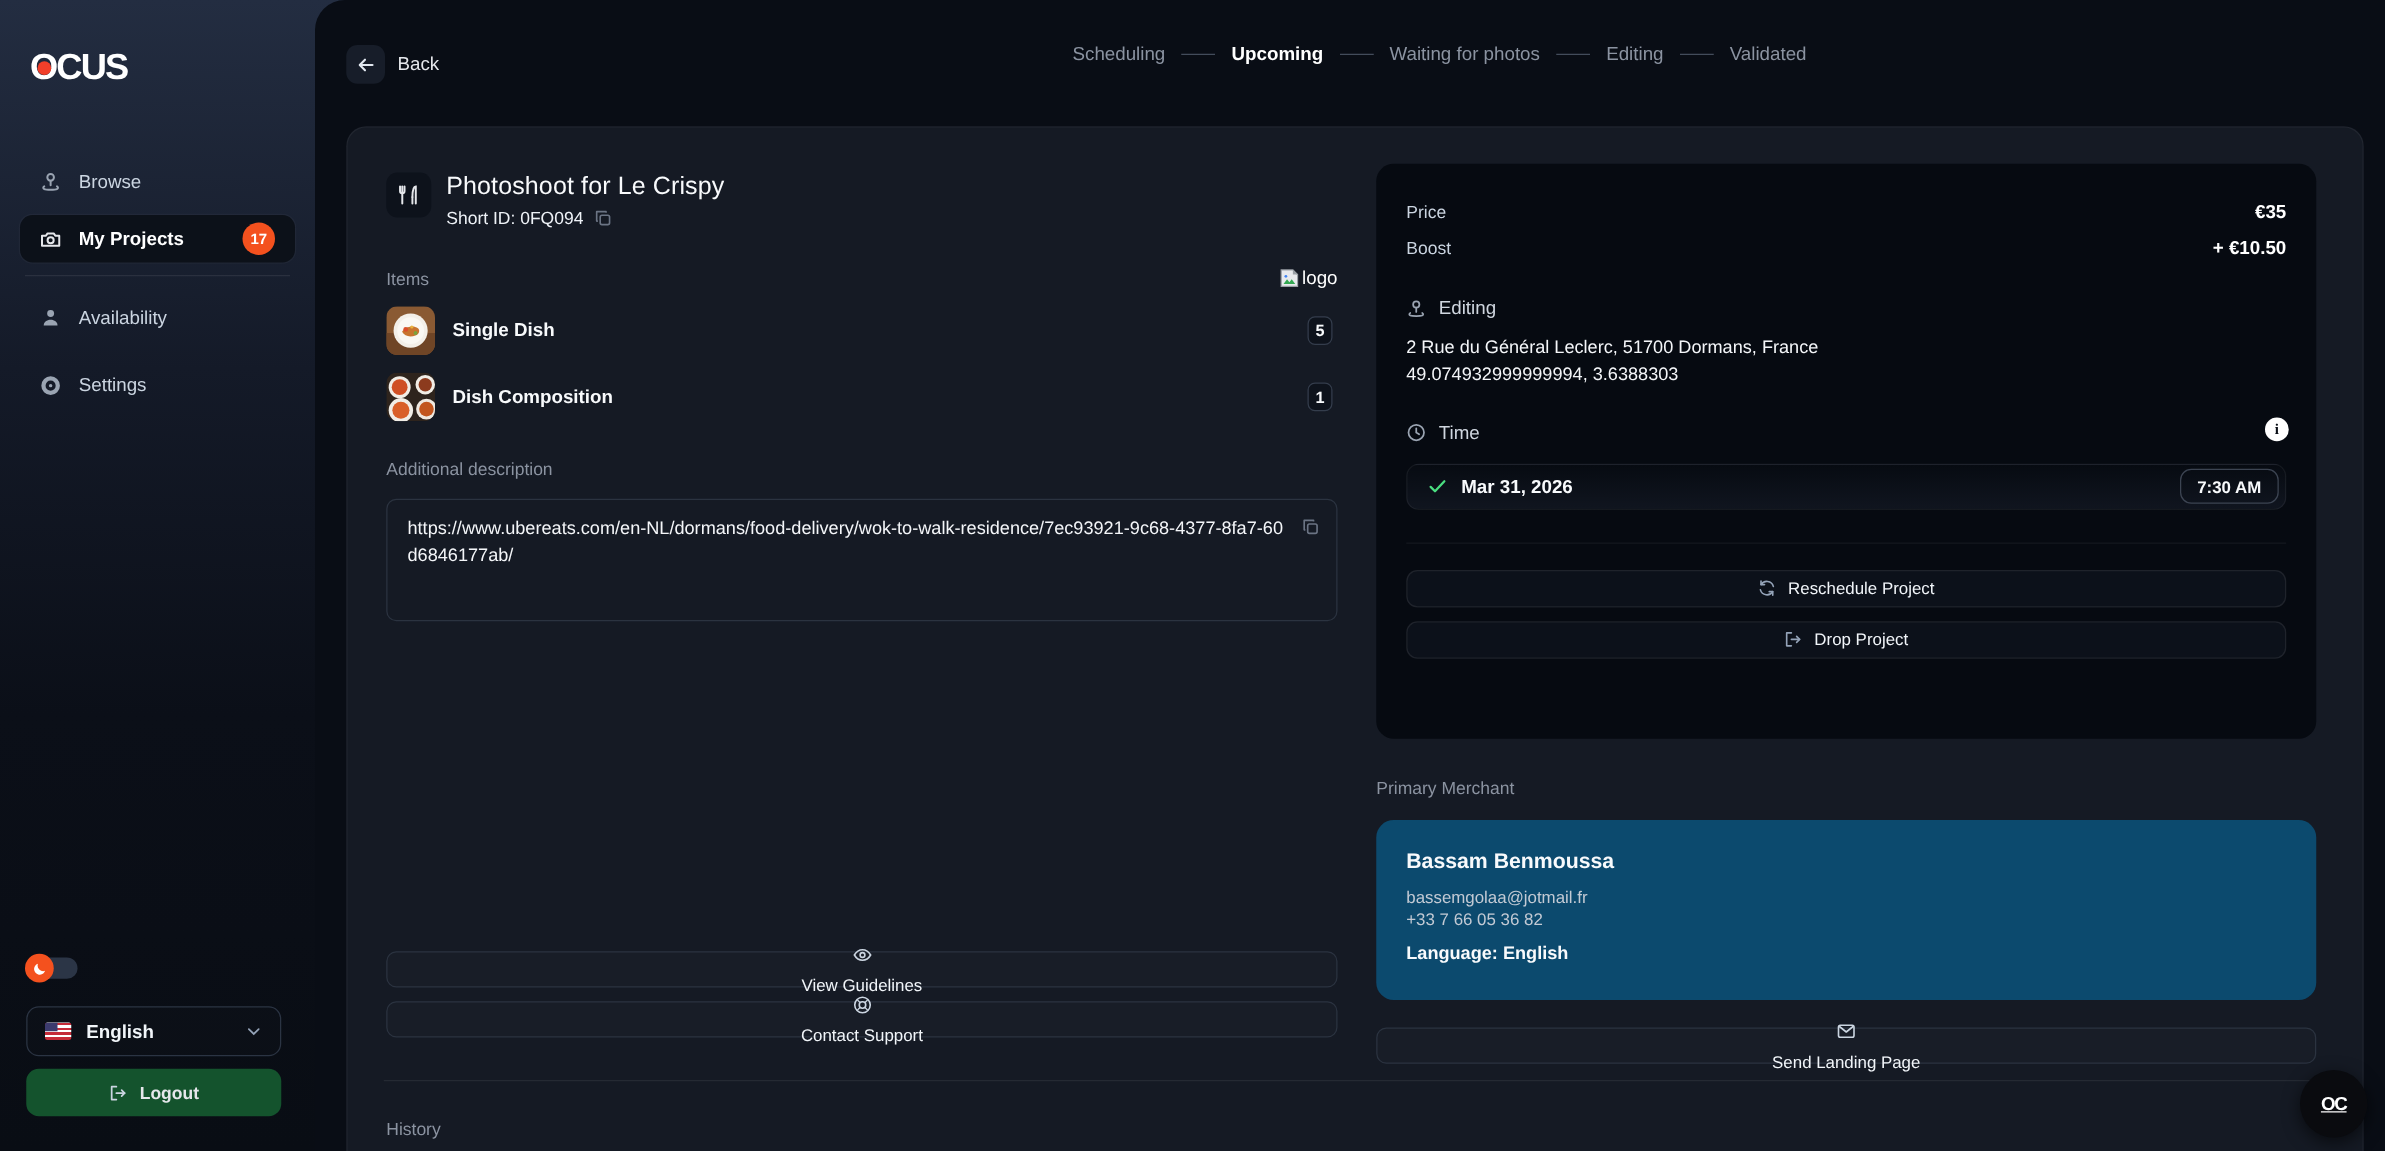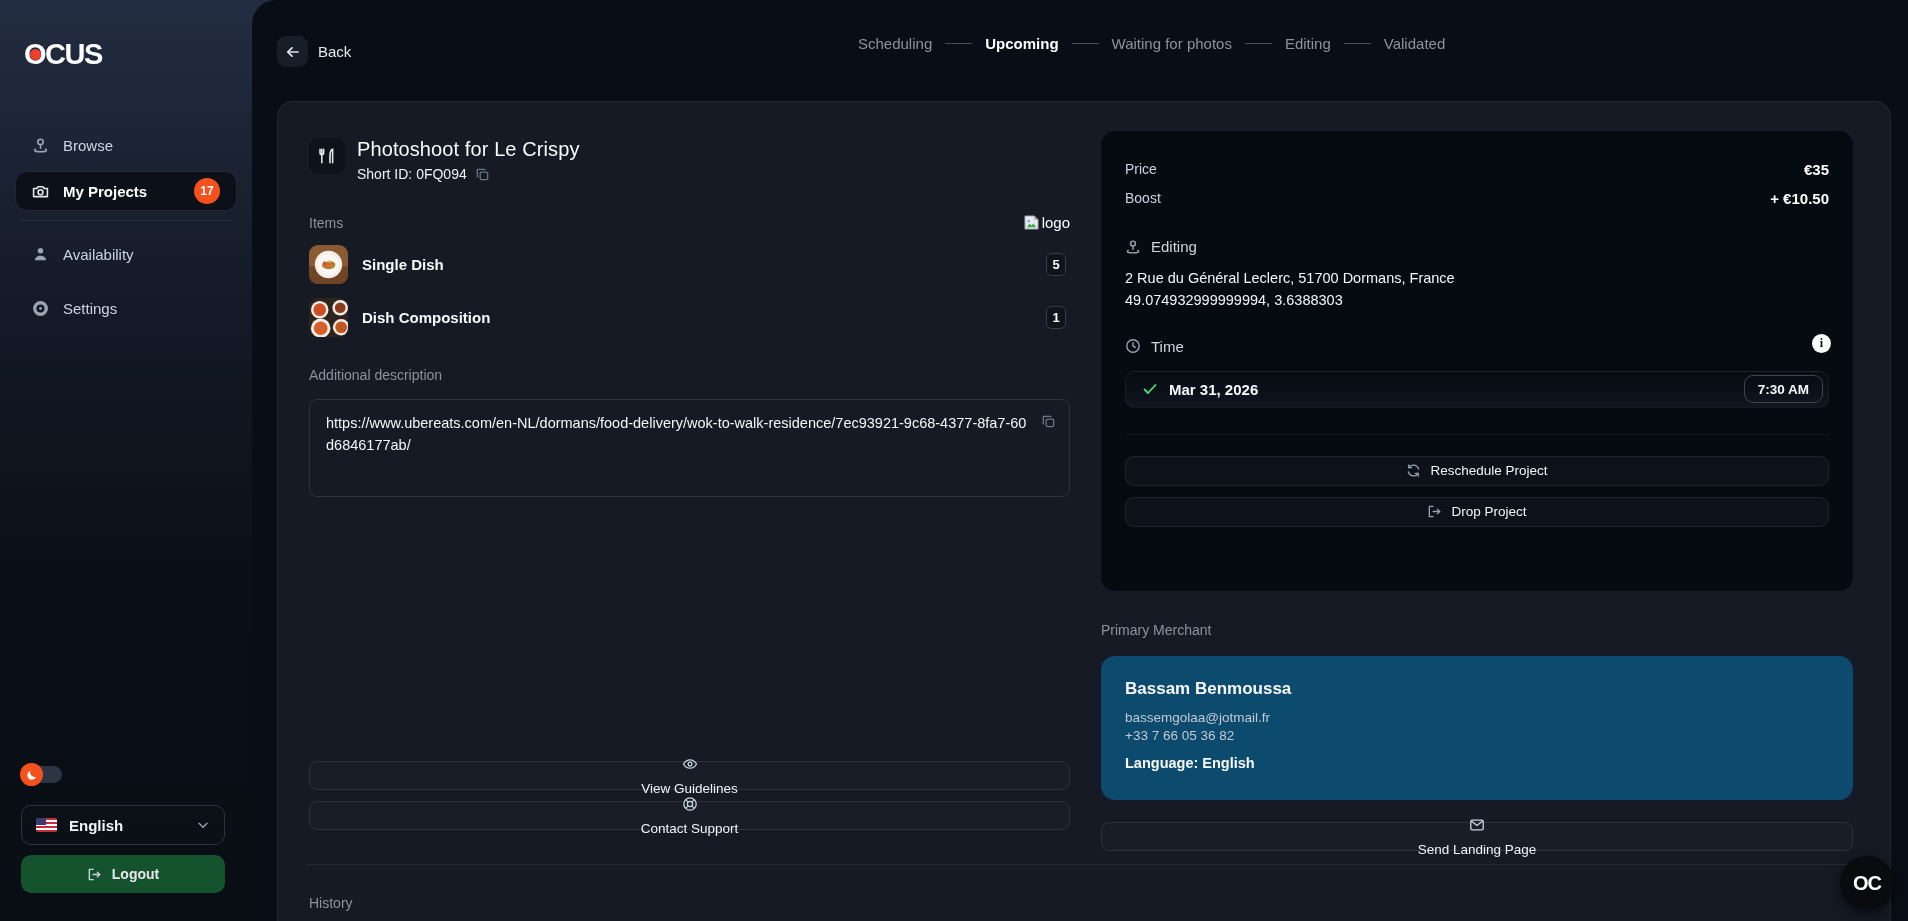--- a/index.html
+++ b/index.html
@@ -119,21 +119,21 @@
   .merchant-card { margin-top:18px; width:752px; height:144px; background:#0c4a6e; border-radius:14px; padding:23px 24px; }
   .merchant-name { font-size:17px; font-weight:800; }
   .merchant-email { margin-top:11px; font-size:13.5px; color:#c3cad4; }
   .merchant-phone { margin-top:3px; font-size:13.5px; color:#c3cad4; }
   .merchant-lang { margin-top:12px; font-size:14.5px; font-weight:600; }
   .send-landing { margin-top:22px; width:752px; }
 
   
   .fab { position:absolute; left:1840px; top:856px; width:54px; height:54px; border-radius:50%; background:#0a0b0f;
     box-shadow:0 4px 14px rgba(0,0,0,0.6); display:flex; align-items:center; justify-content:center; cursor:pointer; z-index:9; }
-  .fab-mark { position:relative; font-size:20px; font-weight:800; letter-spacing:-1px; color:#fff; }
+  .fab-mark { position:relative; font-size:15px; font-weight:800; letter-spacing:-1px; color:#fff;text-decoration:underline; }
   .fab-mark .logo-dot { position:absolute; left:3px; top:6px; width:6px; height:6px; }
 </style>
 </head>
 <body>
 
 <div class="sidebar">
   <div class="logo">
     <span>OCUS</span>
     <span class="logo-dot"></span>
   </div>

